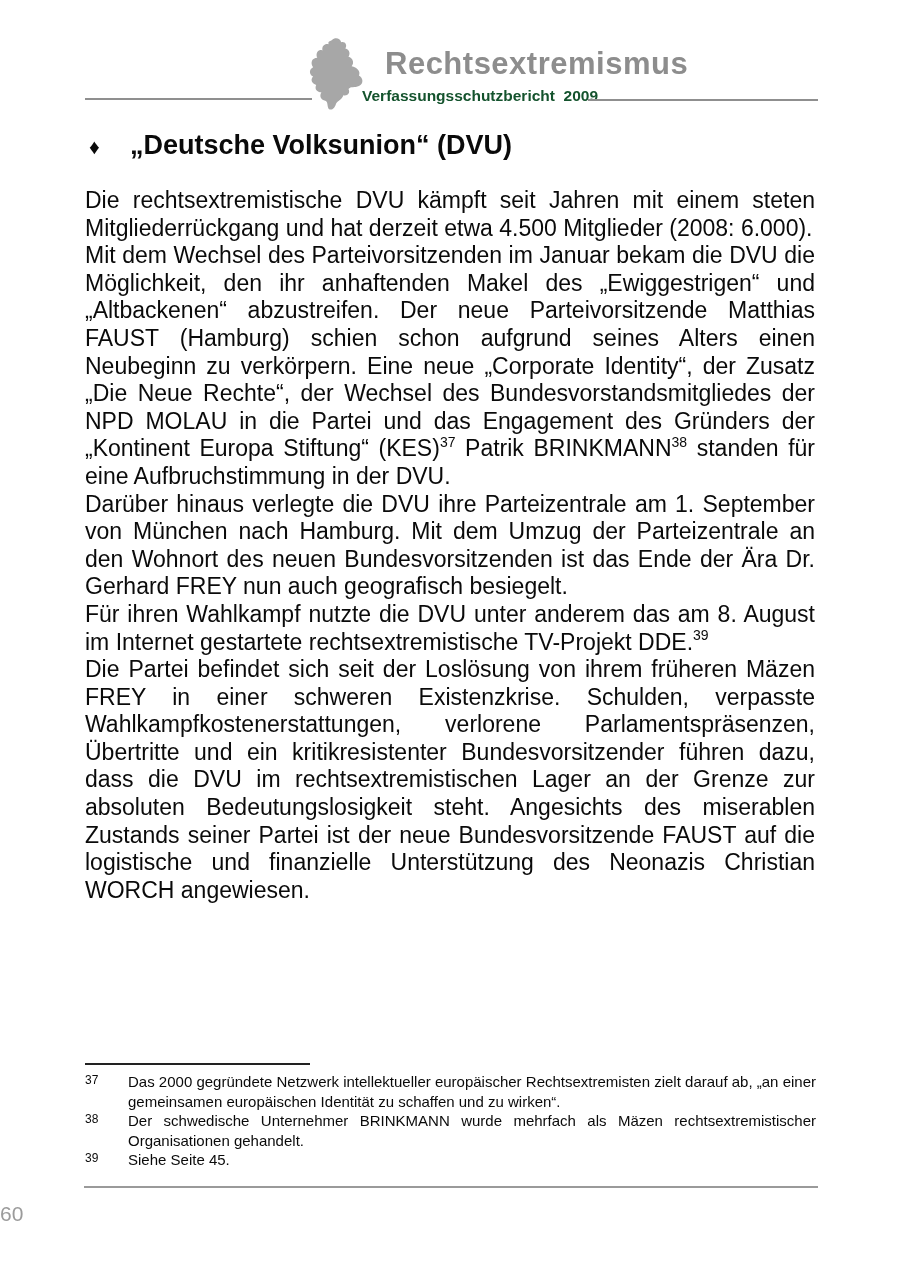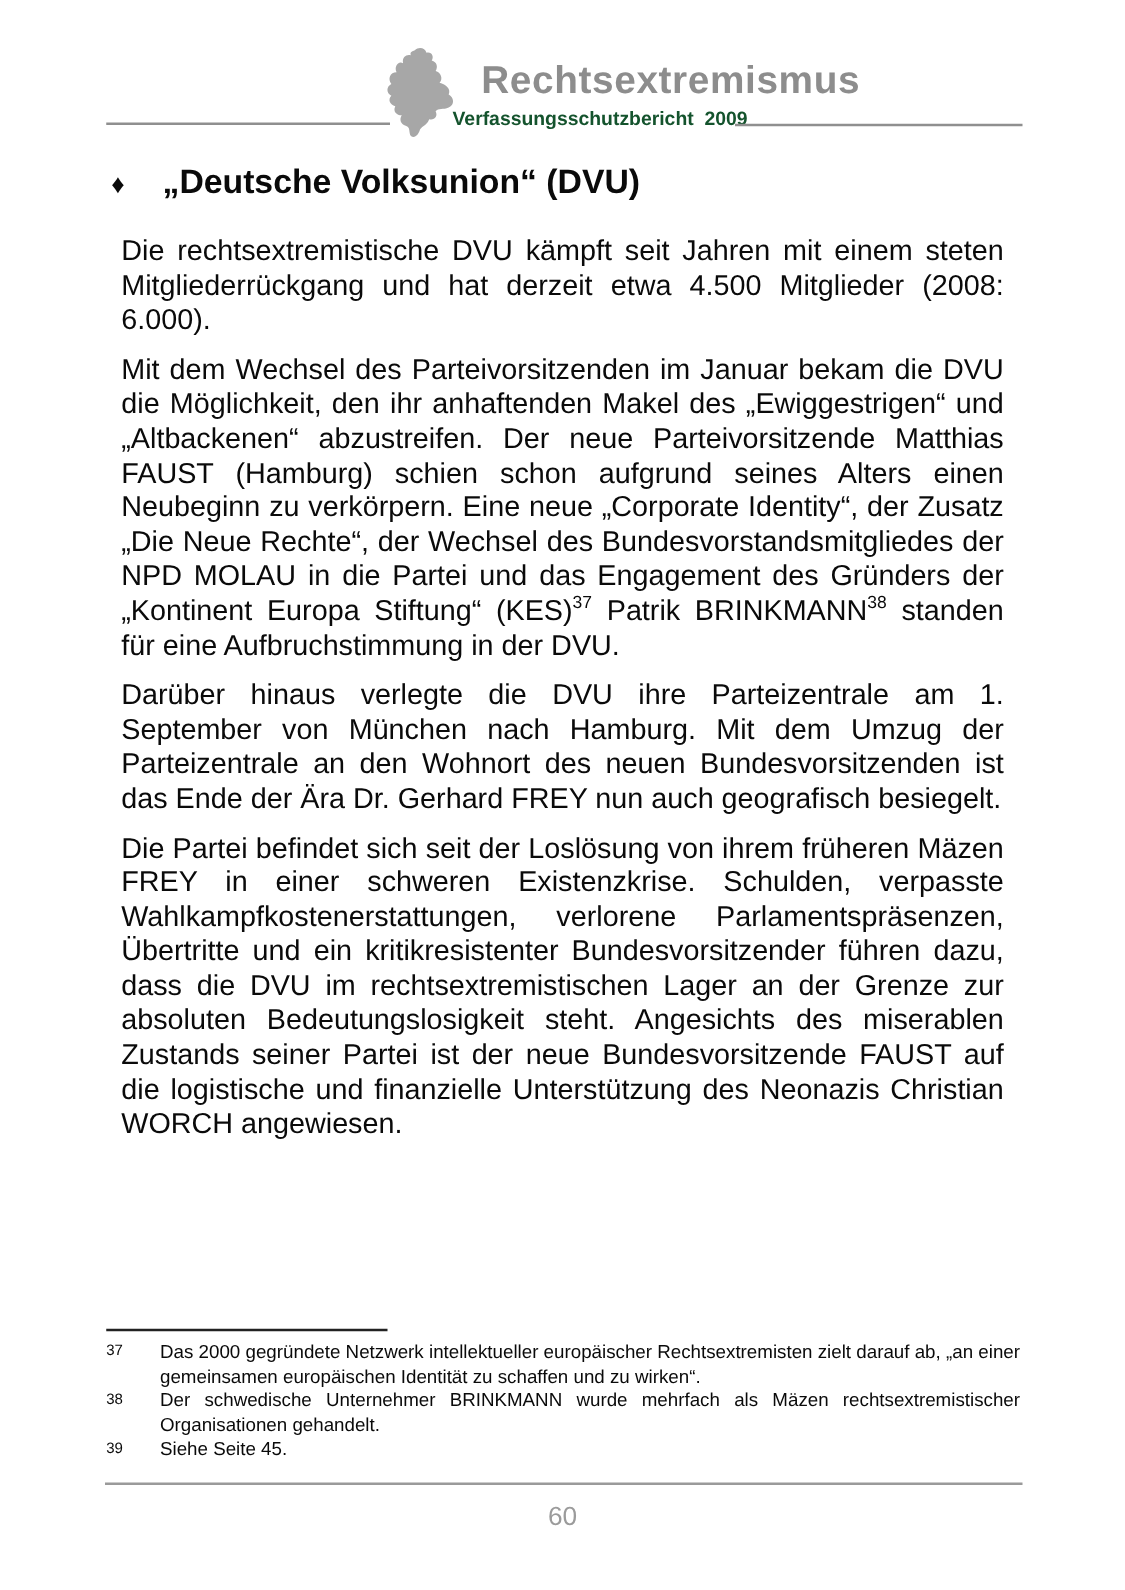--- a/index.html
+++ b/index.html
@@ -36,35 +36,35 @@
     display: flex; align-items: baseline;
   }
   .bullet { width: 45px; font-size: 21px; flex: 0 0 45px; padding-left: 4px; box-sizing: border-box; }
   .subheading {
     margin: 23px 0 0 0;
     font-size: 24px; font-weight: normal;
     text-decoration: underline; text-underline-offset: 4px; text-decoration-thickness: 1.5px;
   }
   .article { margin-top: 26px; }
   .article p {
-    margin: 12px; font-size: 23px; line-height: 27.6px;
+    margin: 0; font-size: 23px; line-height: 27.6px;
     text-align: justify; text-justify: inter-word;
   }
   .article sup { font-size: 14px; line-height: 0; position: relative; top: -1px; }
 
   
   .fn-sep { position: absolute; left: 85px; top: 1063px; width: 225px; border-top: 2px solid #222; }
   .footnotes { position: absolute; left: 85px; top: 1072px; width: 731px; }
   .fn-row { display: flex; align-items: flex-start; }
   .fn-num { flex: 0 0 43px; font-size: 12px; padding-top: 1px; }
   .fn-text { flex: 1 1 auto; font-size: 15px; line-height: 19.5px; text-align: justify; text-justify: inter-word; }
 
   
   .footer-rule { position: absolute; left: 84px; top: 1186px; width: 734px; border-top: 2px solid #9a9a9a; }
-  .page-number { position: absolute; left: 0; top: 1202px; width: 900px; text-align: center;
+  .page-number { position: absolute; left: 0; top: 1202px; width: 900px; text-align: left;
                  font-size: 21px; color: #9b9b9b; }
 </style>
 </head>
 <body>
 
 <div class="page">
 
   <header class="hdr">
     <div class="hdr-rule left"></div>
     <svg class="hdr-map" viewBox="0 0 60 72" aria-hidden="true">
@@ -81,20 +81,21 @@
 
   <main>
     <h1 class="section-title">
       <span class="bullet">♦</span>
       <span>„Deutsche Volksunion“ (DVU)</span>
     </h1>
     <div class="article" id="article">
         <p>Die rechtsextremistische DVU kämpft seit Jahren mit einem steten Mitgliederrückgang und hat derzeit etwa 4.500 Mitglieder (2008: 6.000).</p>
         <p>Mit dem Wechsel des Parteivorsitzenden im Januar bekam die DVU die Möglichkeit, den ihr anhaftenden Makel des „Ewiggestrigen“ und „Altbackenen“ abzustreifen. Der neue Parteivorsitzende Matthias FAUST (Hamburg) schien schon aufgrund seines Alters einen Neubeginn zu verkörpern. Eine neue „Corporate Identity“, der Zusatz „Die Neue Rechte“, der Wechsel des Bundesvorstandsmitgliedes der NPD MOLAU in die Partei und das Engagement des Gründers der „Kontinent Europa Stiftung“ (KES)<sup>37</sup> Patrik BRINKMANN<sup>38</sup> standen für eine Aufbruchstimmung in der DVU.</p>
         <p>Darüber hinaus verlegte die DVU ihre Parteizentrale am 1. September von München nach Hamburg. Mit dem Umzug der Parteizentrale an den Wohnort des neuen Bundesvorsitzenden ist das Ende der Ära Dr. Gerhard FREY nun auch geografisch besiegelt.</p>
+        <p>Für ihren Wahlkampf nutzte die DVU unter anderem das am 8. August im Internet gestartete rechtsextremistische TV-Projekt DDE.<sup>39</sup></p>
         <p>Die Partei befindet sich seit der Loslösung von ihrem früheren Mäzen FREY in einer schweren Existenzkrise. Schulden, verpasste Wahlkampfkostenerstattungen, verlorene Parlamentspräsenzen, Übertritte und ein kritikresistenter Bundesvorsitzender führen dazu, dass die DVU im rechtsextremistischen Lager an der Grenze zur absoluten Bedeutungslosigkeit steht. Angesichts des miserablen Zustands seiner Partei ist der neue Bundesvorsitzende FAUST auf die logistische und finanzielle Unterstützung des Neonazis Christian WORCH angewiesen.</p>
       </div>
   </main>
 
   <div class="fn-sep"></div>
   <div class="footnotes" id="footnotes">
       <div class="fn-row">
         <div class="fn-num">37</div>
         <div class="fn-text">Das 2000 gegründete Netzwerk intellektueller europäischer Rechtsextremisten zielt darauf ab, „an einer gemeinsamen europäischen Identität zu schaffen und zu wirken“.</div>
       </div>

